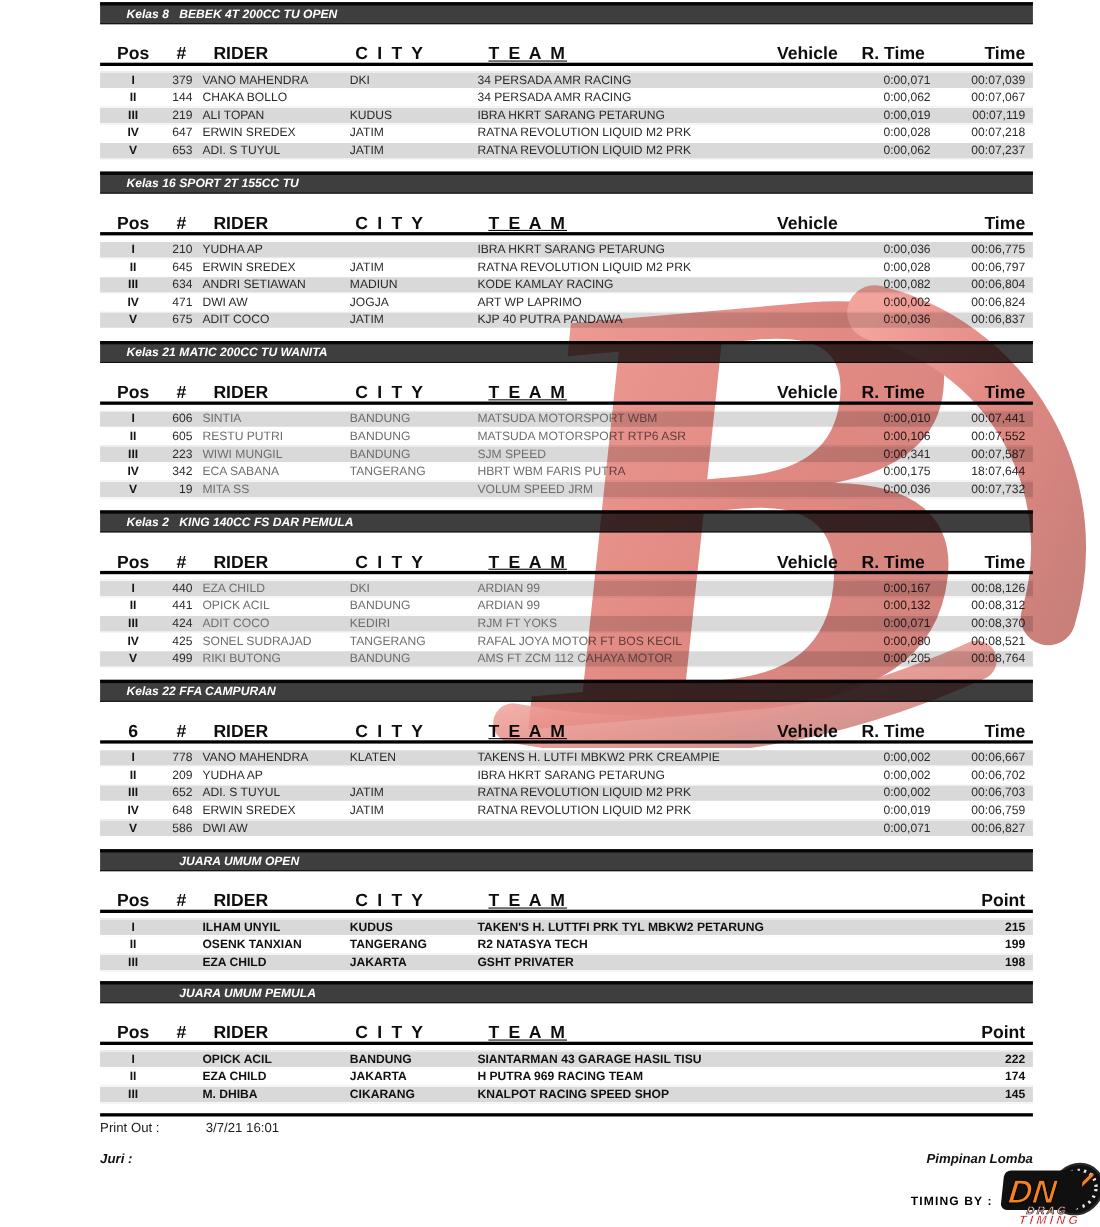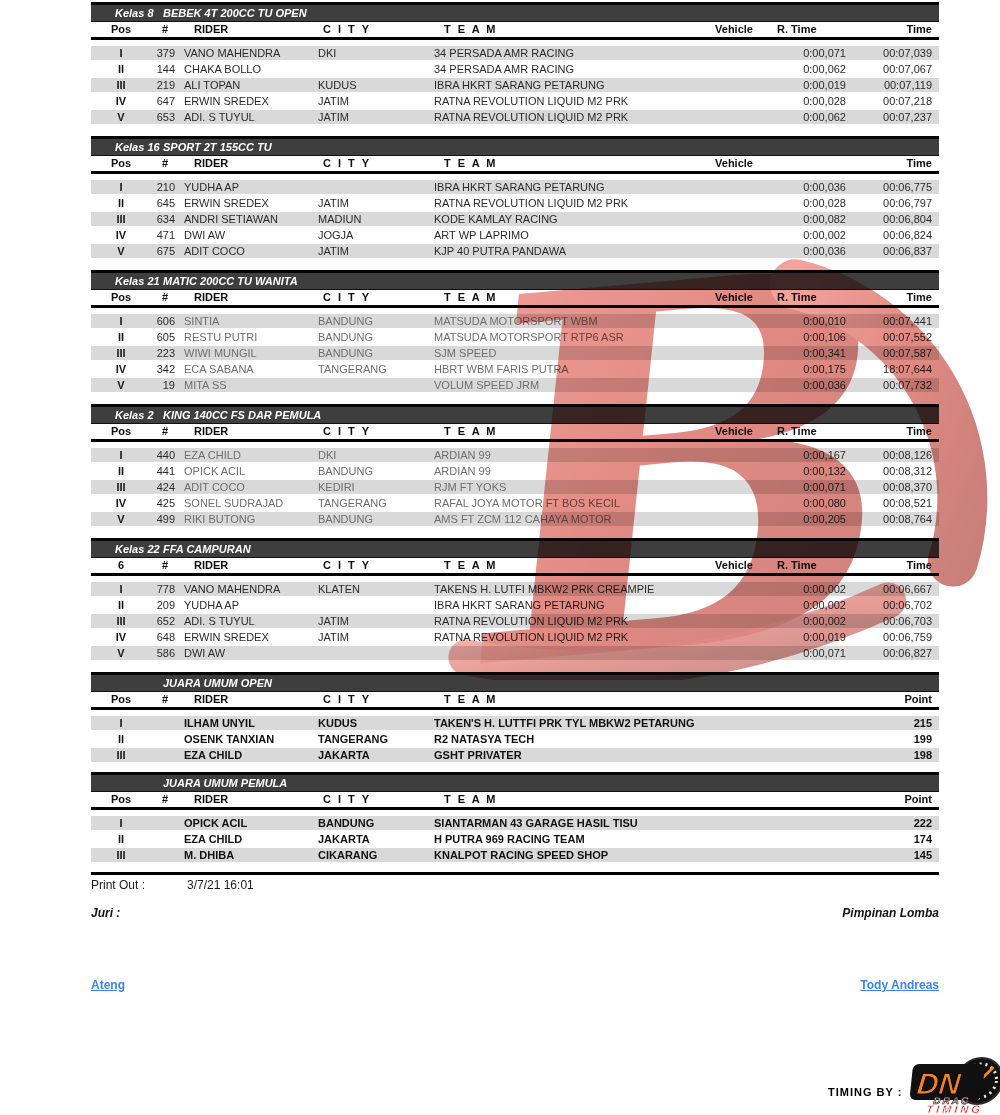--- a/index.html
+++ b/index.html
@@ -12,28 +12,28 @@
   .ctable{margin-bottom:9px;}
   .tbar{height:16px;line-height:16px;background:#3e3e3e;border-top:3px solid #060606;
         border-bottom:1px solid #111;color:#fff;font-size:11px;font-weight:bold;
         font-style:italic;display:flex;}
   .tbar .kelas{margin-left:24px;width:48px;flex:0 0 auto;}
   .tbar .ttl{flex:1;}
 
   .grid8{grid-template-columns:60px 28px 134px 116px 262px 86px 72px 90px;}
   .grid6{grid-template-columns:60px 28px 134px 116px 430px 80px;}
 
-  .hrow{display:grid;height:15px;line-height:15px;font-weight:bold;font-size:11px;
-        border-bottom:3px solid #000;margin-bottom:5px;color:#0e0e0e;}
+  .hrow{display:grid;height:15px;line-height:15px;font-weight:bold;font-size:16px;
+        border-bottom:3px solid #000;margin-bottom:5px;color:#0e0e0e;margin-top:20px;}
   .h-pos,.h-num{text-align:center;}
   .h-rider{padding-left:15px;}
   .h-city{padding-left:10px;letter-spacing:2px;}
-  .h-team{padding-left:15px;letter-spacing:2px;}
+  .h-team{padding-left:15px;letter-spacing:2px;text-decoration:underline;}
   .h-vehicle{text-align:center;}
-  .h-rtime{text-align:left;padding-right:2px;}
+  .h-rtime{text-align:center;padding-right:2px;}
   .h-time{text-align:right;padding-right:7px;}
   .h-point{text-align:right;padding-right:7px;}
 
   .trow{display:grid;height:16px;line-height:16px;font-size:11px;color:#2b2b2b;}
   .trow.shade{background:#d9d9d9;box-shadow:inset 0 1px 0 #fff,inset 0 -1px 0 #fff;}
   .c-pos{text-align:center;font-weight:bold;color:#141414;}
   .c-num{text-align:right;padding-right:4px;}
   .c-rider{padding-left:5px;white-space:nowrap;overflow:hidden;}
   .c-city{padding-left:5px;white-space:nowrap;overflow:hidden;}
   .c-team{padding-left:5px;white-space:nowrap;overflow:hidden;}

